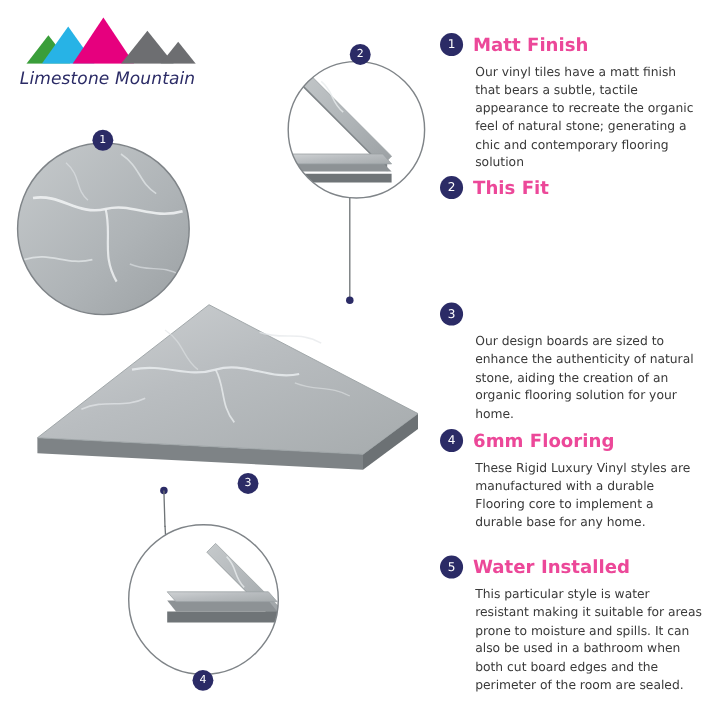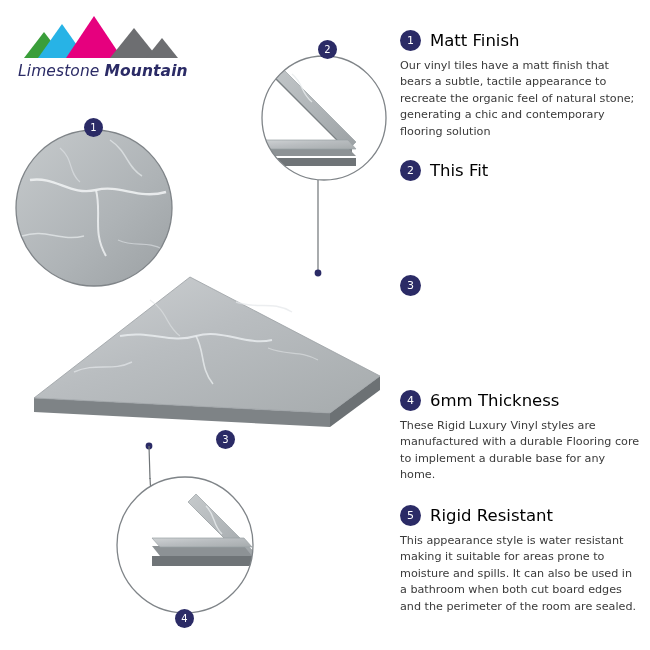--- a/index.html
+++ b/index.html
@@ -32,21 +32,21 @@
     position: absolute;
     left: 0px;
     top: 48px;
     font-size: 15.5px;
     font-style: italic;
     color: #2b2b66;
     letter-spacing: 0.1px;
     white-space: nowrap;
   }
   #logo-text .bold {
-    font-weight: bold;
+    font-weight: normal;
   }
 
   
   .feature {
     position: absolute;
     left: 400px;
     width: 240px;
   }
   .feature .head {
     display: flex;
@@ -61,28 +61,29 @@
     background: #2b2b66;
     color: #ffffff;
     font-size: 11px;
     line-height: 21px;
     text-align: center;
     flex: 0 0 auto;
     font-family: "DejaVu Sans", sans-serif;
   }
   .feature .title {
     font-size: 16.5px;
-    font-weight: normal;
-    color: #000000;
+    font-weight: bold;
+    color: #ec4899;
     white-space: nowrap;
   }
   .feature .body {
     font-size: 11.2px;
     line-height: 16.4px;
     color: #3a3a3a;
+    margin-left: 32px;
   }
 
   
   .marker {
     position: absolute;
     width: 19px;
     height: 19px;
     border-radius: 50%;
     background: #2b2b66;
     color: #fff;
@@ -238,31 +239,32 @@
     <div class="head">
       <div class="badge">2</div>
       <div class="title">This Fit</div>
     </div>
   </div>
 
   <div class="feature" style="top:275px;">
     <div class="head">
       <div class="badge">3</div>
     </div>
+    <div class="body">Our design boards are sized to enhance the authenticity of natural stone, aiding the creation of an organic flooring solution for your home.</div>
   </div>
 
   <div class="feature" style="top:390px;">
     <div class="head">
       <div class="badge">4</div>
-      <div class="title">6mm Thickness</div>
+      <div class="title">6mm Flooring</div>
     </div>
     <div class="body">These Rigid Luxury Vinyl styles are manufactured with a durable Flooring core to implement a durable base for any home.</div>
   </div>
 
   <div class="feature" style="top:505px;">
     <div class="head">
       <div class="badge">5</div>
-      <div class="title">Rigid Resistant</div>
-    </div>
-    <div class="body">This appearance style is water resistant making it suitable for areas prone to moisture and spills. It can also be used in a bathroom when both cut board edges and the perimeter of the room are sealed.</div>
+      <div class="title">Water Installed</div>
+    </div>
+    <div class="body">This particular style is water resistant making it suitable for areas prone to moisture and spills. It can also be used in a bathroom when both cut board edges and the perimeter of the room are sealed.</div>
   </div>
 
 </div>
 
 </body></html>

